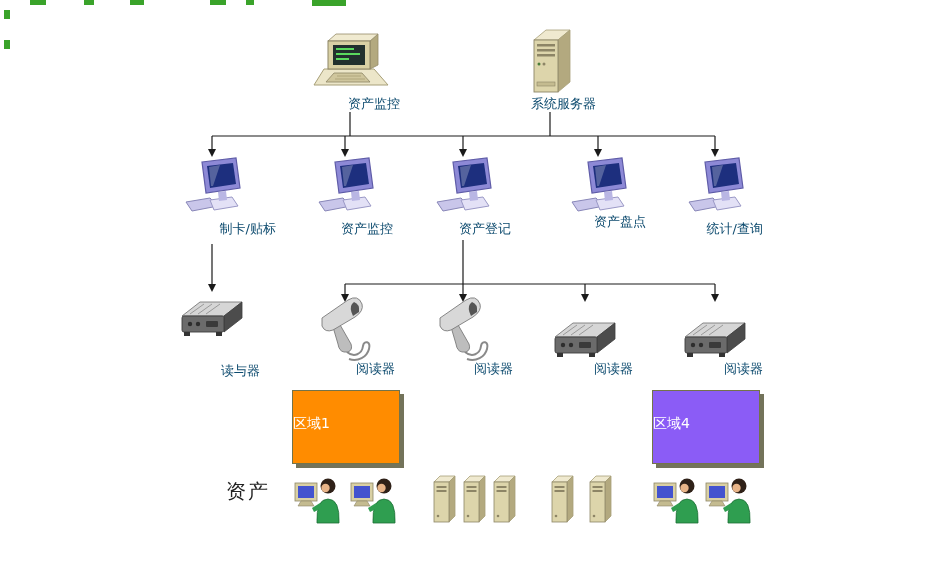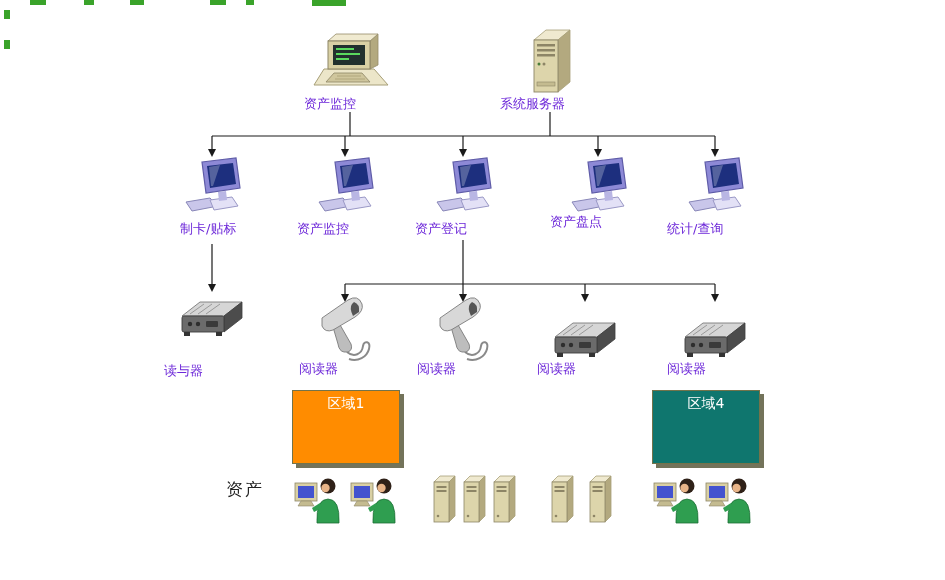--- a/index.html
+++ b/index.html
@@ -1,23 +1,23 @@
 <!DOCTYPE html>
 <html><head>
 <meta charset="utf-8">
 <style>
   * { margin:0; padding:0; box-sizing:border-box; }
   html,body { background:#ffffff; }
   body { font-family:"DejaVu Sans","Liberation Sans",sans-serif; }
   .canvas { position:relative; width:945px; height:580px; background:#ffffff; overflow:hidden; }
   .overlay { position:absolute; left:0; top:0; }
-  .lbl { position:absolute; width:96px; text-align:left; font-size:13px; color:#6d28d9; line-height:14px; }
+  .lbl { position:absolute; width:96px; text-align:right; font-size:13px; color:#0c4a6e; line-height:14px; }
   .zone { position:absolute; top:390px; width:108px; height:74px; border:1px solid #73734a; box-shadow:4px 4px 0 #73735a; }
-  .zone-label { text-align:center; padding-top:4px; color:#ffffff; font-size:14px; }
-  .assets { position:absolute; left:226px; top:478px; font-size:17px; color:#222222; letter-spacing:2px; }
+  .zone-label { padding-top:24px; color:#ffffff; font-size:14px; }
+  .assets { position:absolute; left:226px; top:478px; font-size:20px; color:#222222; letter-spacing:2px; }
   .wm { position:absolute; background:#3aa32a; }
 </style>
 </head>
 <body>
 
 <div class="canvas">
 
   <div class="wm" style="left:30px;top:0;width:16px;height:5px"></div>
   <div class="wm" style="left:84px;top:0;width:10px;height:5px"></div>
   <div class="wm" style="left:130px;top:0;width:14px;height:5px"></div>
@@ -168,19 +168,19 @@
   <div class="lbl" style="left:164px;top:364px">读与器</div>
 
   <div class="lbl" style="left:299px;top:362px">阅读器</div>
   <div class="lbl" style="left:417px;top:362px">阅读器</div>
   <div class="lbl" style="left:537px;top:362px">阅读器</div>
   <div class="lbl" style="left:667px;top:362px">阅读器</div>
 
   <div class="zone" style="left: 292px; background-color: rgb(255, 140, 0);">
     <div class="zone-label">区域1</div>
   </div>
-  <div class="zone" style="left: 652px; background-color: #0f766e;">
+  <div class="zone" style="left: 652px; background-color: #8b5cf6;">
     <div class="zone-label">区域4</div>
   </div>
 
   <div class="assets">资产</div>
 
 </div>
 
 </body></html>

